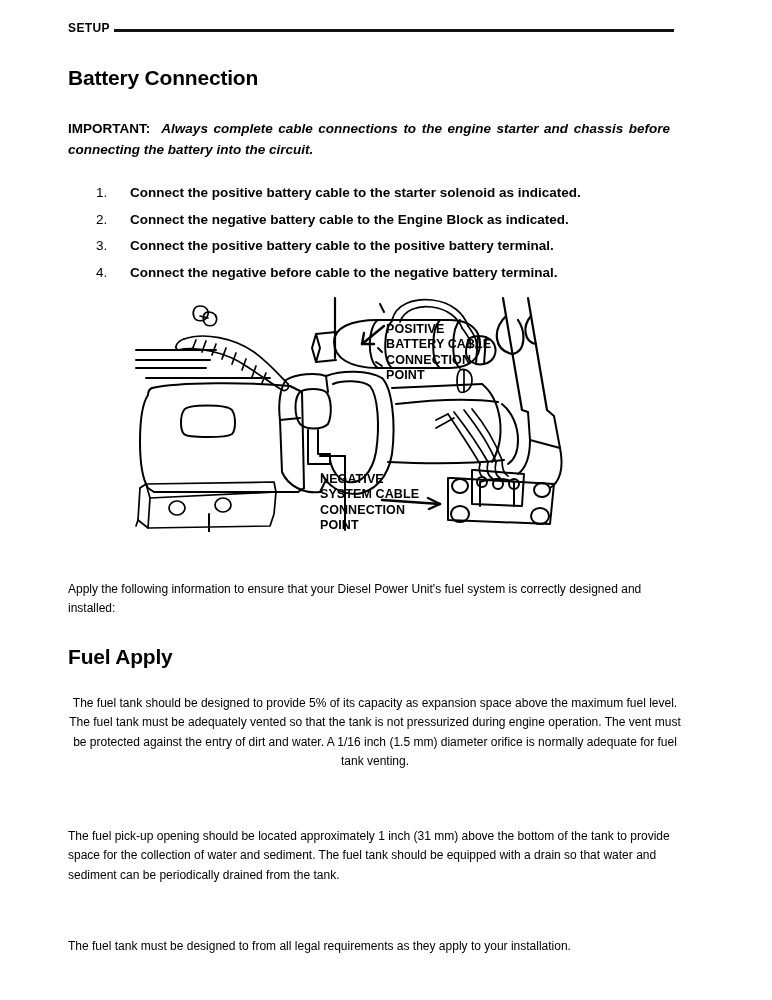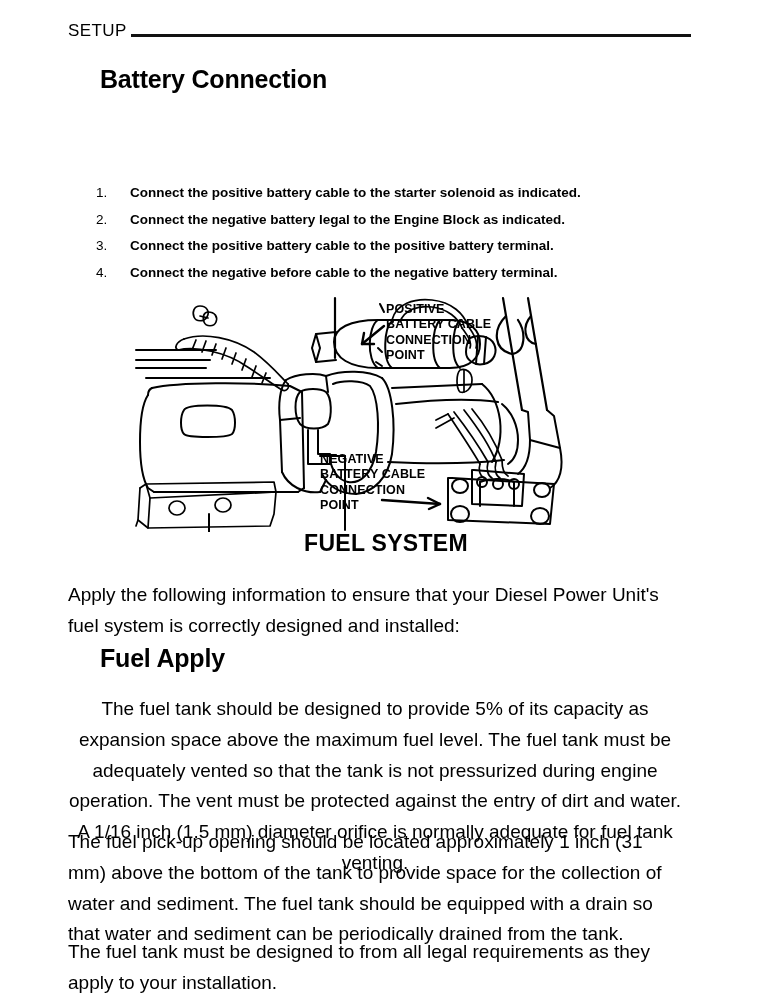--- a/index.html
+++ b/index.html
@@ -26,43 +26,42 @@
   
   .header {
     position: absolute;
     left: 68px;
     top: 22px;
     right: 100px;
     display: flex;
     align-items: flex-end;
   }
   .header-label {
-    font-size: 17px;
-    font-weight: normal;
+    font-size: 12px;
+    font-weight: bold;
     letter-spacing: 0.4px;
     line-height: 1;
     white-space: nowrap;
   }
   .header-rule {
     flex: 0 0 560px;
     height: 3px;
     background: #111;
     margin-left: 4px;
     margin-bottom: 2px;
   }
 
   
   .h1 {
     position: absolute;
     left: 68px;
-    font-size: 25px;
+    font-size: 21px;
     font-weight: bold;
     letter-spacing: -0.2px;
     line-height: 1.1;
-    margin-left: 32px;
   }
   .h1-battery { top: 66px; }
   .h1-fueltank { top: 645px; }
 
   .h-center {
     position: absolute;
     left: 0;
     right: 0;
     top: 530px;
     text-align: center;
@@ -107,21 +106,21 @@
     width: 34px;
     flex: 0 0 34px;
   }
   .step-text { flex: 1 1 auto; font-weight: bold; }
 
   
   .para {
     position: absolute;
     left: 68px;
     width: 614px;
-    font-size: 19px;
+    font-size: 12px;
     line-height: 1.62;
     text-align: left;
   }
   .para-fuelsystem { top: 580px; width: 610px; }
   .para-tank1 { top: 694px; text-align: center; }
   .para-tank2 { top: 827px; }
   .para-tank3 { top: 937px; }
 
   
   .figure {
@@ -133,45 +132,49 @@
   }
   .figure svg { display: block; }
 
   .fig-label {
     position: absolute;
     font-size: 12.5px;
     font-weight: bold;
     line-height: 1.22;
     letter-spacing: 0.1px;
     white-space: pre-line;
+    margin-top: 20px;
   }
   .fig-label-pos { left: 386px; top: 302px; }
   .fig-label-neg { left: 320px; top: 452px; }
 </style>
 </head>
 <body>
 
 <div class="page">
 
   <div class="header">
     <div class="header-label">SETUP</div>
     <div class="header-rule"></div>
   </div>
 
   <div class="h1 h1-battery">Battery Connection</div>
 
+  <div class="important">
+    <span class="lead">IMPORTANT:</span><span>&nbsp;&nbsp;</span><span class="note-body">Always complete cable connections to the engine starter and chassis before connecting the battery into the circuit.</span>
+  </div>
 
   <div class="steps">
     <div class="step">
       <span class="step-num">1.</span>
       <span class="step-text">Connect the positive battery cable to the starter solenoid as indicated.</span>
     </div>
     <div class="step">
       <span class="step-num">2.</span>
-      <span class="step-text">Connect the negative battery legal to the Engine Block as indicated.</span>
+      <span class="step-text">Connect the negative battery cable to the Engine Block as indicated.</span>
     </div>
     <div class="step">
       <span class="step-num">3.</span>
       <span class="step-text">Connect the positive battery cable to the positive battery terminal.</span>
     </div>
     <div class="step">
       <span class="step-num">4.</span>
       <span class="step-text">Connect the negative before cable to the negative battery terminal.</span>
     </div>
   </div>
@@ -349,25 +352,24 @@
         <path d="M 310 212 L 298 206 M 310 212 L 299 217"></path>
       </g>
     </svg>
   </div>
 
   <div class="fig-label fig-label-pos">POSITIVE
 BATTERY CABLE
 CONNECTION
 POINT</div>
   <div class="fig-label fig-label-neg">NEGATIVE
-BATTERY CABLE
+SYSTEM CABLE
 CONNECTION
 POINT</div>
 
-  <div class="h-center">FUEL SYSTEM</div>
 
   <div class="para para-fuelsystem">Apply the following information to ensure that your Diesel Power Unit's fuel system is correctly designed and installed:</div>
 
   <div class="h1 h1-fueltank">Fuel Apply</div>
 
   <div class="para para-tank1">The fuel tank should be designed to provide 5% of its capacity as expansion space above the maximum fuel level. The fuel tank must be adequately vented so that the tank is not pressurized during engine operation. The vent must be protected against the entry of dirt and water. A 1/16 inch (1.5 mm) diameter orifice is normally adequate for fuel tank venting.</div>
   <div class="para para-tank2">The fuel pick-up opening should be located approximately 1 inch (31 mm) above the bottom of the tank to provide space for the collection of water and sediment. The fuel tank should be equipped with a drain so that water and sediment can be periodically drained from the tank.</div>
   <div class="para para-tank3">The fuel tank must be designed to from all legal requirements as they apply to your installation.</div>
 
 </div>

